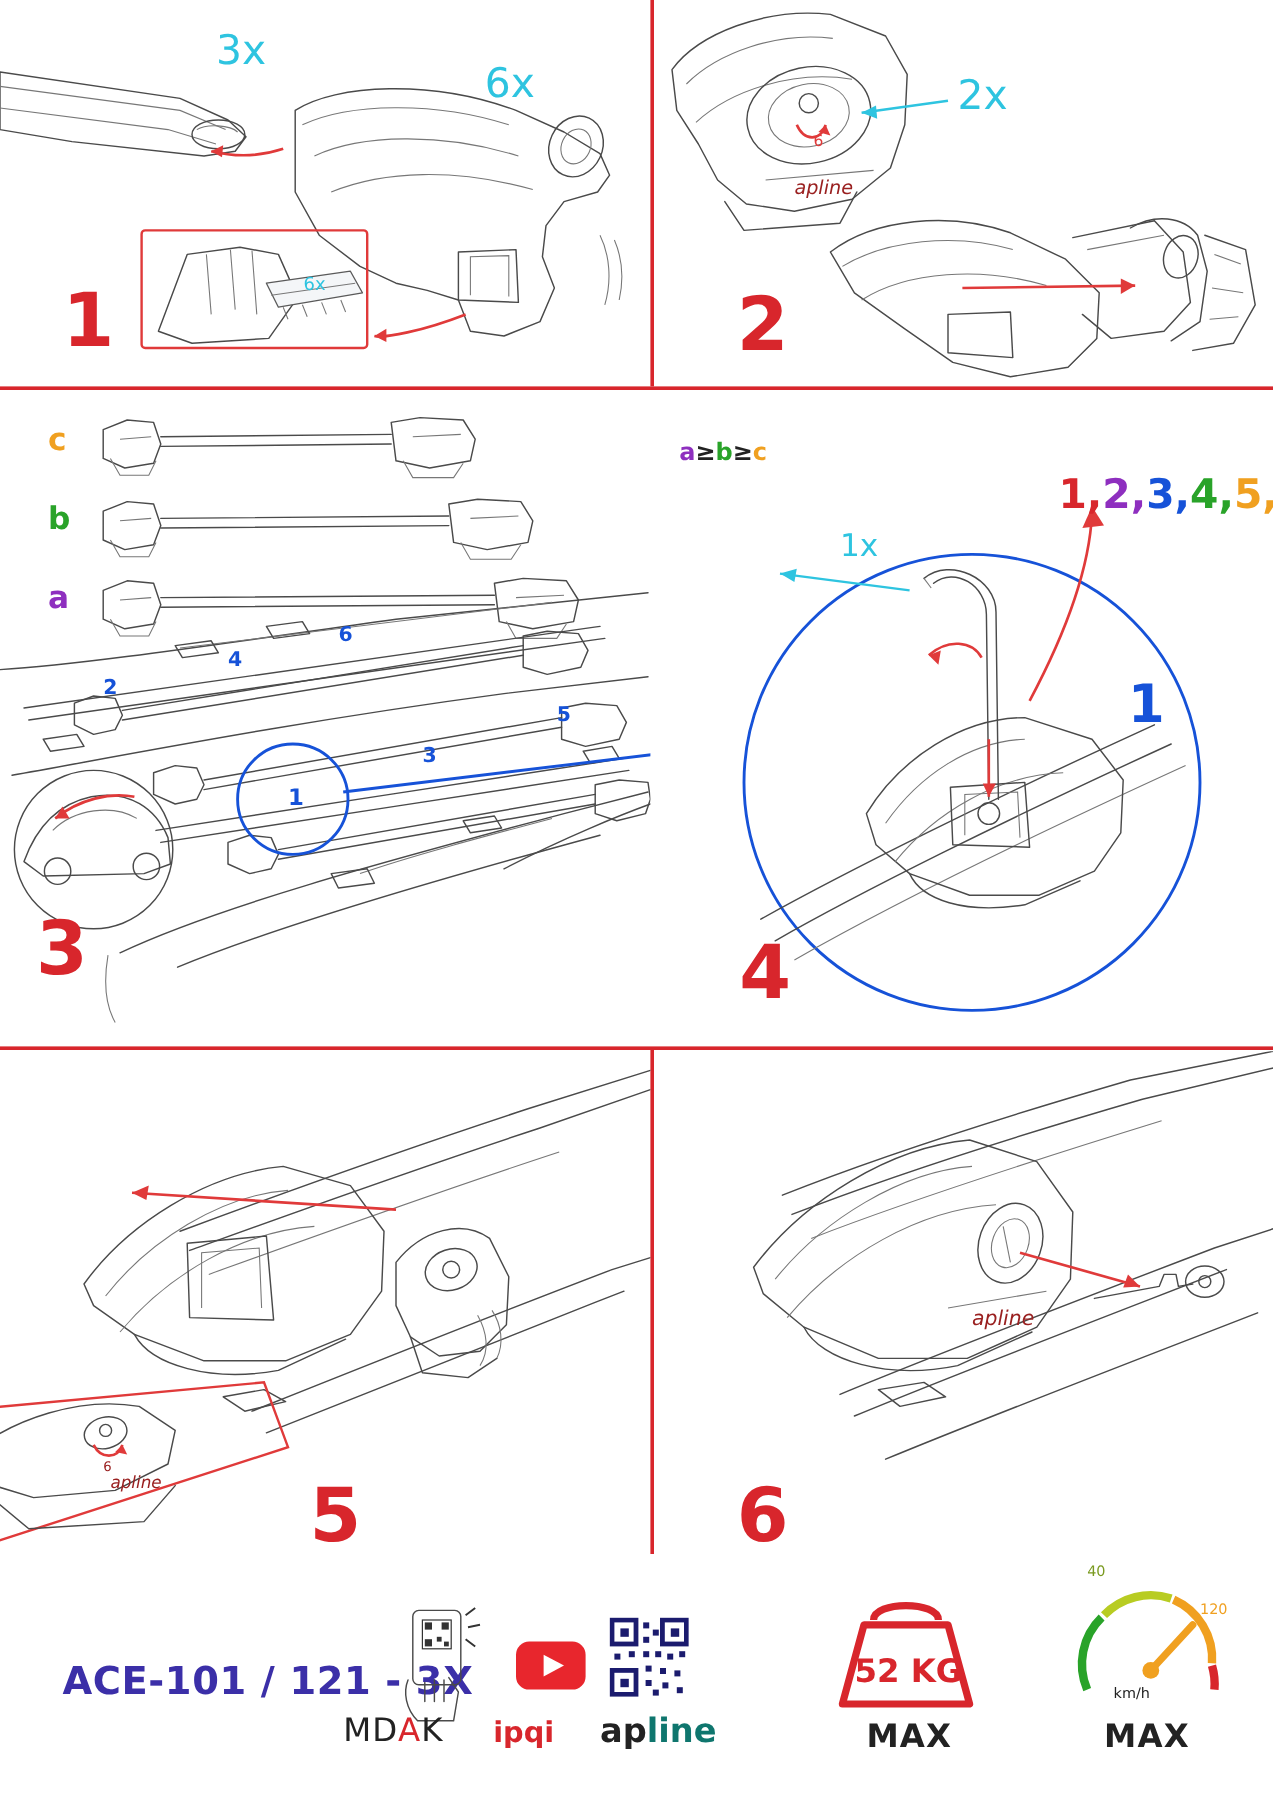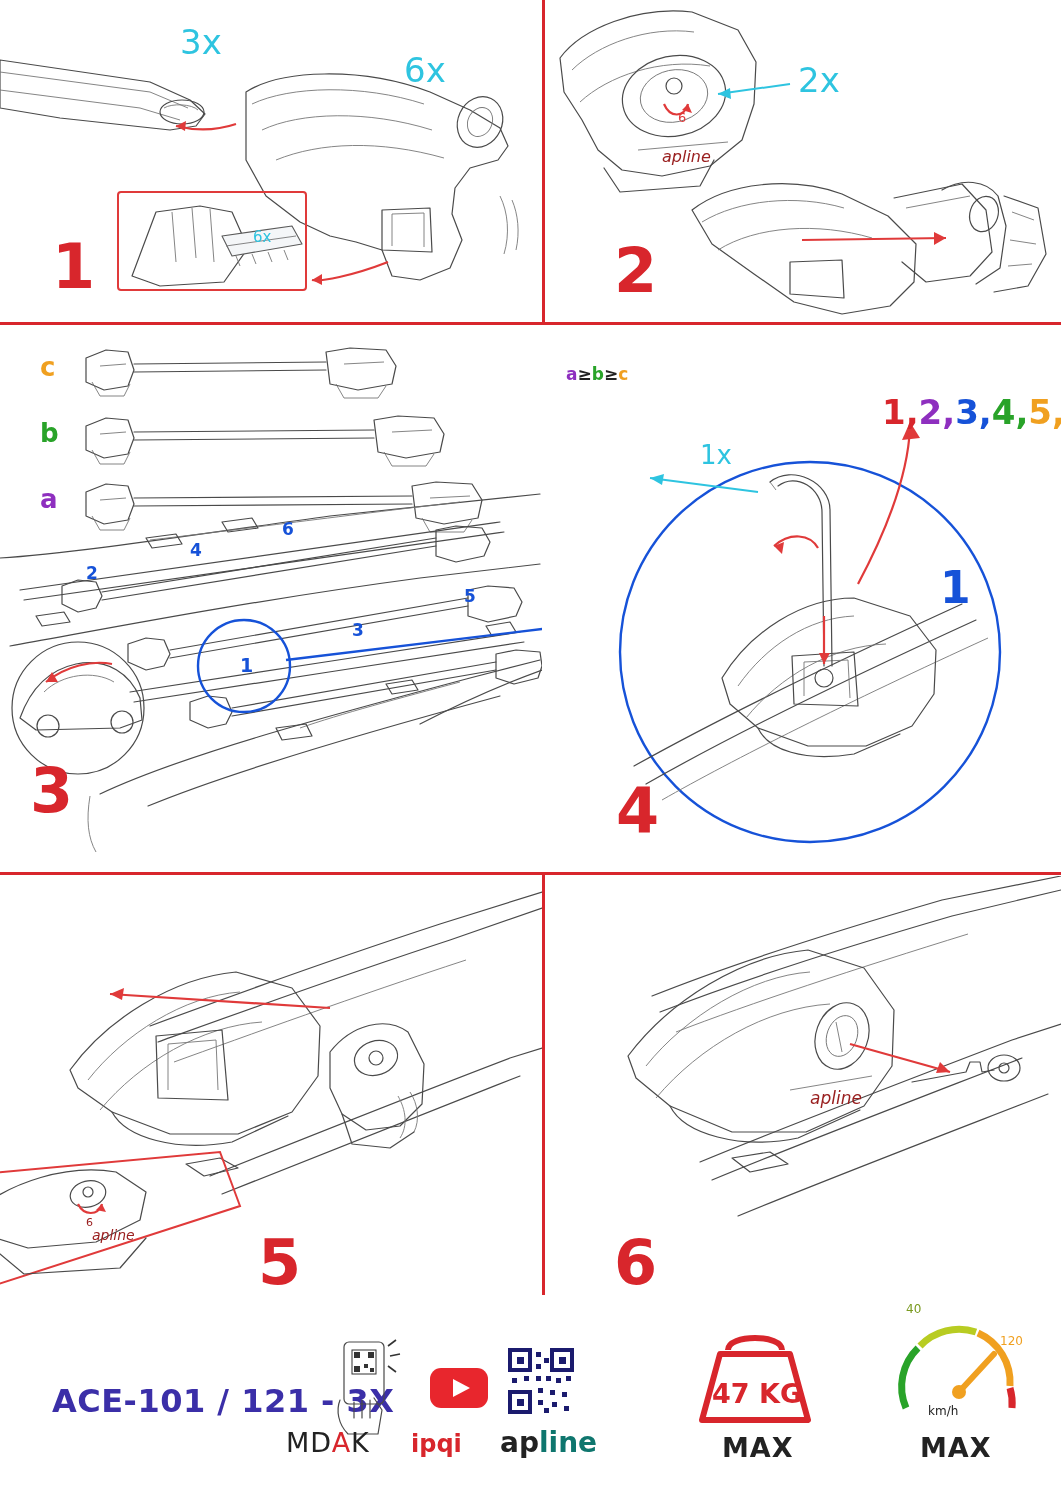--- a/index.html
+++ b/index.html
@@ -54,21 +54,21 @@
   .letter {
     position: absolute;
     font-size: 26px;
     font-weight: bold;
   }
   .letter.c { color: #f0a020; }
   .letter.b { color: #29a329; }
   .letter.a { color: #8e2fbf; }
   .ineq {
     position: absolute;
-    font-size: 17px;
+    font-size: 20px;
     font-weight: bold;
   }
   .seq {
     position: absolute;
     font-size: 34px;
     font-weight: bold;
   }
   .blue-big {
     position: absolute;
     font-size: 44px;
@@ -481,21 +481,21 @@
     <rect x="44" y="54" width="5" height="5" fill="#1b1b6e"></rect>
     <rect x="56" y="58" width="5" height="5" fill="#1b1b6e"></rect>
     <rect x="36" y="60" width="5" height="5" fill="#1b1b6e"></rect>
   </svg>
   <div class="brand-apline"><span>ap</span><span class="line">line</span></div>
 
   <svg width="130" height="110" style="position:absolute;left:690px;top:1320px;">
     <path d="M38 30 C38 14, 92 14, 92 30" fill="none" stroke="#d8262c" stroke-width="6"></path>
     <path d="M30 34 L100 34 L118 100 L12 100 Z" fill="none" stroke="#d8262c" stroke-width="6" stroke-linejoin="round"></path>
   </svg>
-  <div class="weight-text" style="left:712px; top:1378px;">47 KG</div>
+  <div class="weight-text" style="left:712px; top:1378px;">52 KG</div>
   <div class="max-label" style="left:722px; top:1432px;">MAX</div>
 
   <svg width="140" height="120" style="position:absolute;left:890px;top:1310px;">
     <path d="M16 98 A54 54 0 0 1 28 38" fill="none" stroke="#29a329" stroke-width="7"></path>
     <path d="M30 36 A54 54 0 0 1 86 22" fill="none" stroke="#b8cc22" stroke-width="7"></path>
     <path d="M88 23 A54 54 0 0 1 120 76" fill="none" stroke="#f0a020" stroke-width="7"></path>
     <path d="M120 78 A54 54 0 0 1 122 98" fill="none" stroke="#d8262c" stroke-width="7"></path>
     <circle cx="69" cy="82" r="7" fill="#f0a020"></circle>
     <path d="M69 82 L104 44" stroke="#f0a020" stroke-width="6" stroke-linecap="round" fill="none"></path>
   </svg>

